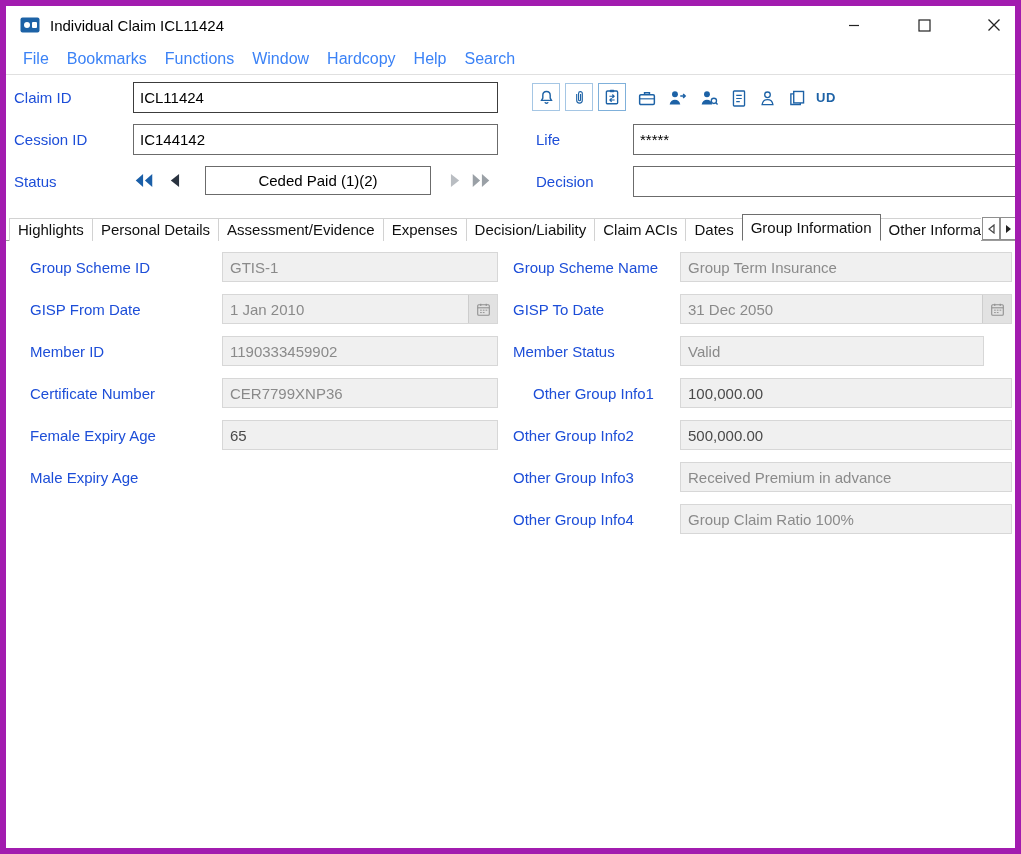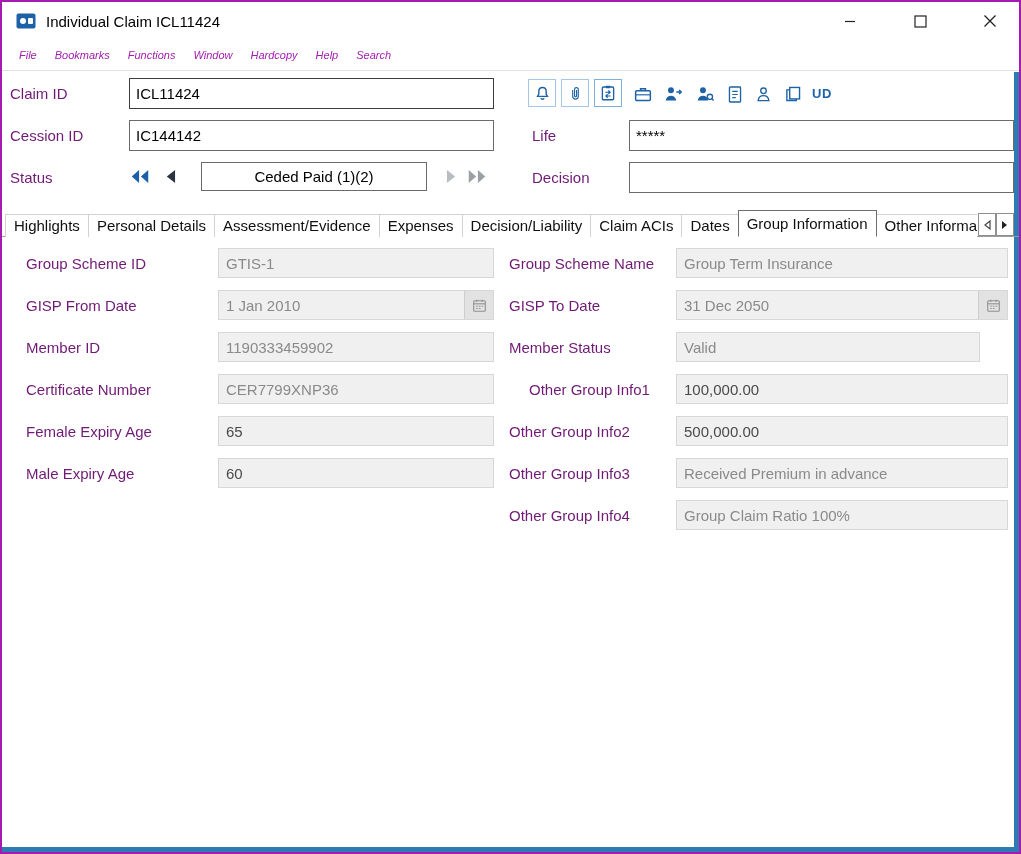--- a/index.html
+++ b/index.html
@@ -1,30 +1,30 @@
 <!DOCTYPE html>
 <html><head>
 <meta charset="utf-8">
 <style>
   * { margin:0; padding:0; box-sizing:border-box; }
   body { background:#fff; font-family:"Liberation Sans", sans-serif; }
-  .window { position:relative; width:1021px; height:854px; background:#fff; border:2px solid #a21caf; overflow:hidden; }
+  .window { position:relative; width:1021px; height:854px; background:#fff; border:6px solid #a21caf; overflow:hidden; }
 
   
   .titlebar { position:absolute; top:0; left:0; width:100%; height:38px; background:#fff; display:flex; align-items:center; }
   .app-icon { margin-left:14px; display:flex; align-items:center; }
   .title { margin-left:10px; font-size:15px; color:#000; }
   .win-btn { position:absolute; top:0; width:46px; height:38px; display:flex; align-items:center; justify-content:center; cursor:default; }
   .win-btn.min { left:825px; } .win-btn.max { left:895px; } .win-btn.close { left:965px; }
 
   
   .menubar { position:absolute; top:38px; left:0; width:100%; height:31px; display:flex; align-items:center; padding-left:8px; border-bottom:1px solid #e0e0e0; }
-  .menu-item { font-size:11px; color:#a21caf; padding:0 9px;font-style:italic; }
-
-  .lbl { position:absolute; font-size:15px; color:#701a75; height:31px; line-height:31px; white-space:nowrap; }
+  .menu-item { font-size:16px; color:#3b82f6; padding:0 9px; }
+
+  .lbl { position:absolute; font-size:15px; color:#1d4ed8; height:31px; line-height:31px; white-space:nowrap; }
 
   .txt { position:absolute; height:31px; border:1px solid #6b6b6b; font-family:"Liberation Sans",sans-serif; font-size:15px; padding:0 6px; color:#000; background:#fff; outline:none; }
   .txt.claim { border-color:#3c3c3c; }
 
   
   .icon-box { position:absolute; width:28px; height:28px; border:1px solid #a5c6e4; display:flex; align-items:center; justify-content:center; background:#fff; }
   .tool { position:absolute; width:26px; height:26px; display:flex; align-items:center; justify-content:center; }
   .ud { position:absolute; font-size:13px; font-weight:bold; color:#1d62a6; letter-spacing:0.5px; }
 
   
@@ -226,23 +226,20 @@
   <div class="ro" style="left:216px;top:372px;width:276px">
     <span class="ro-val">CER7799XNP36</span>
   </div>
 
   <div class="lbl" style="left:24px;top:414px">Female Expiry Age</div>
   <div class="ro num" style="left:216px;top:414px;width:276px">
     <span class="ro-val">65</span>
   </div>
 
   <div class="lbl" style="left:24px;top:456px">Male Expiry Age</div>
-  <div class="ro num" style="left:216px;top:456px;width:276px">
-    <span class="ro-val">60</span>
-  </div>
 
   <div class="lbl" style="left:507px;top:246px">Group Scheme Name</div>
   <div class="ro" style="left:674px;top:246px;width:332px">
     <span class="ro-val">Group Term Insurance</span>
   </div>
 
   <div class="lbl" style="left:507px;top:288px">GISP To Date</div>
   <div class="ro" style="left:674px;top:288px;width:332px">
     <span class="ro-val">31 Dec 2050</span>
     <span class="cal-btn">

